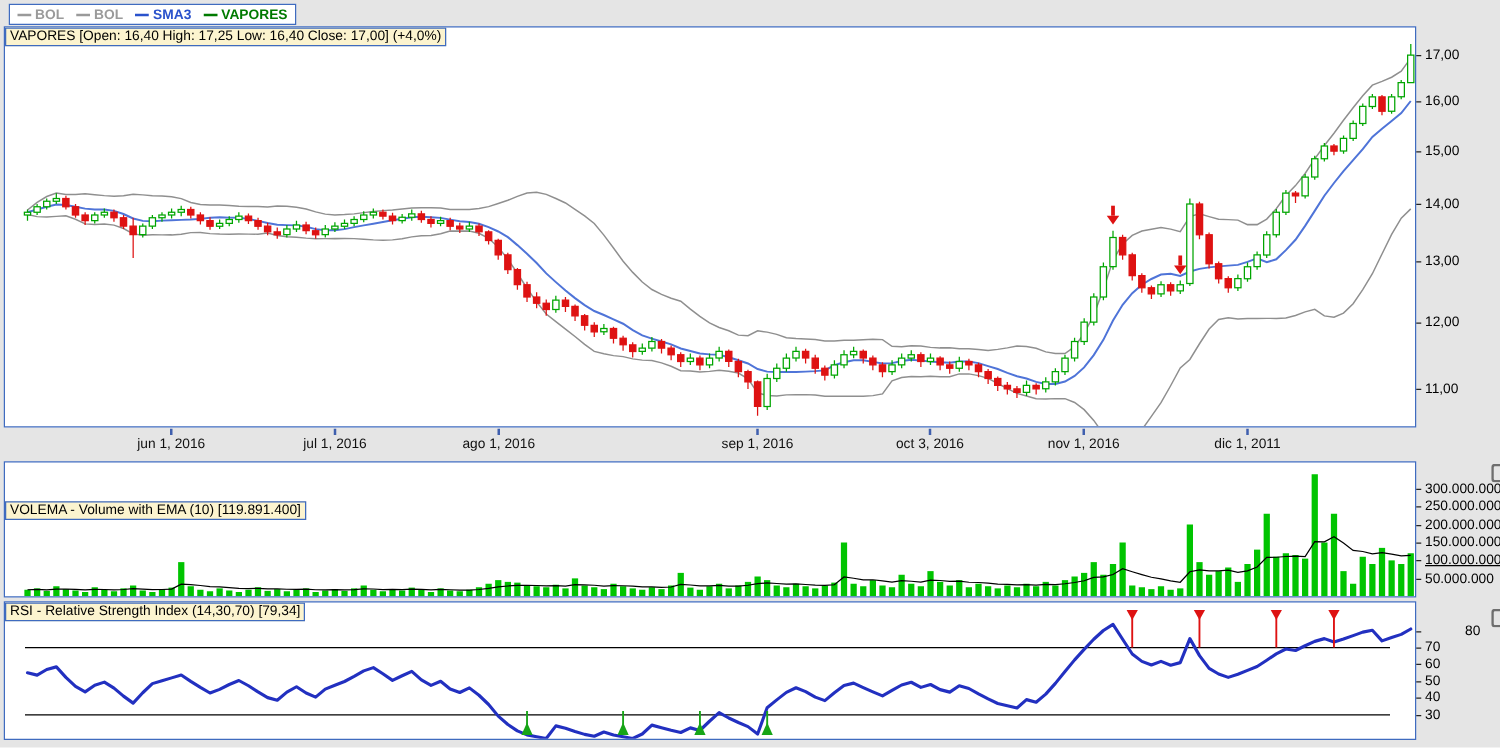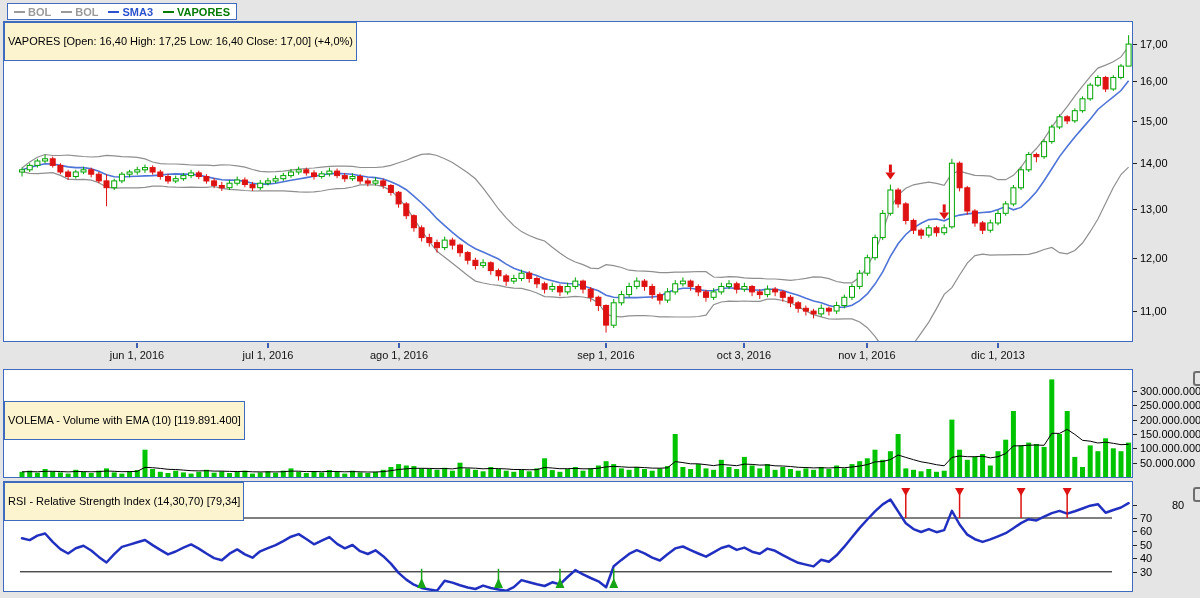--- a/index.html
+++ b/index.html
@@ -5,21 +5,21 @@
   html,body{margin:0;padding:0}
   #root{position:relative;width:1200px;height:598px;background:#e5e5e5;overflow:hidden;
         font-family:"Liberation Sans",sans-serif;}
   .panel{position:absolute;background:#ffffff;border:1px solid #3f6bbf;}
   .panel svg{position:absolute;left:0;top:0;display:block}
   #legend-box{position:absolute;left:7px;top:3px;height:15px;background:#ffffff;
       border:1px solid #3f6bbf;padding:0 6px;display:flex;align-items:center;gap:10px;z-index:5;}
   .legend-item{display:flex;align-items:center;gap:3px;font-size:11px;font-weight:bold;white-space:nowrap}
   .legend-swatch{display:inline-block;width:11px;height:2px}
   .infobox{position:absolute;background:#fcf4cf;border:1px solid #3f6bbf;font-size:11px;
-      line-height:13px;padding:12px 3px;white-space:nowrap;z-index:4;color:#000}
+      line-height:13px;padding:0 3px;white-space:nowrap;z-index:4;color:#000}
   .axis-label{position:absolute;font-size:11px;color:#000;white-space:nowrap}
   .tick-dash{position:absolute;width:4px;height:1px;background:#222}
   .x-tick{position:absolute;width:2px;height:5px;background:#3f5fae}
   .x-label{position:absolute;width:90px;text-align:center;font-size:11px;color:#111}
   .cut-bracket{position:absolute;width:6px;height:11px;border:2px solid #6e6e6e;border-right:none;
       border-radius:3px 0 0 3px;background:transparent}
 </style>
 </head>
 <body>
 
@@ -354,21 +354,21 @@
       <div class="x-label" style="left: 223px; top: 349px;">jul 1, 2016</div>
       <div class="x-tick" style="left: 398px; top: 343px;"></div>
       <div class="x-label" style="left: 354px; top: 349px;">ago 1, 2016</div>
       <div class="x-tick" style="left: 605px; top: 343px;"></div>
       <div class="x-label" style="left: 561px; top: 349px;">sep 1, 2016</div>
       <div class="x-tick" style="left: 743px; top: 343px;"></div>
       <div class="x-label" style="left: 699px; top: 349px;">oct 3, 2016</div>
       <div class="x-tick" style="left: 866px; top: 343px;"></div>
       <div class="x-label" style="left: 822px; top: 349px;">nov 1, 2016</div>
       <div class="x-tick" style="left: 997px; top: 343px;"></div>
-      <div class="x-label" style="left: 953px; top: 349px;">dic 1, 2013</div>
+      <div class="x-label" style="left: 953px; top: 349px;">dic 1, 2011</div>
     </div>
 
   <div class="panel" id="panel-vol" style="left:3px;top:369px;width:1128px;height:107px;">
     <svg id="svg-vol" width="1128" height="107">
         <rect x="15.5" y="101.8" width="5" height="5.2" fill="#00c400"></rect>
         <rect x="23.2" y="100.7" width="5" height="6.3" fill="#00c400"></rect>
         <rect x="30.9" y="102.7" width="5" height="4.3" fill="#00c400"></rect>
         <rect x="38.6" y="99.0" width="5" height="8.0" fill="#00c400"></rect>
         <rect x="46.2" y="101.3" width="5" height="5.7" fill="#00c400"></rect>
         <rect x="53.9" y="102.4" width="5" height="4.6" fill="#00c400"></rect>
@@ -558,21 +558,21 @@
       <div class="axis-label" style="left: 1140px; top: 305px;">11,00</div>
       <div class="tick-dash" style="left: 1133px; top: 391px;"></div>
       <div class="axis-label" style="left: 1140px; top: 385px;">300.000.000</div>
       <div class="tick-dash" style="left: 1133px; top: 405px;"></div>
       <div class="axis-label" style="left: 1140px; top: 399px; text-align: center;">250.000.000</div>
       <div class="tick-dash" style="left: 1133px; top: 420px;"></div>
       <div class="axis-label" style="left: 1140px; top: 414px;">200.000.000</div>
       <div class="tick-dash" style="left: 1133px; top: 434px;"></div>
       <div class="axis-label" style="left: 1140px; top: 428px;">150.000.000</div>
       <div class="tick-dash" style="left: 1133px; top: 448px;"></div>
-      <div class="axis-label" style="left: 1140px; top: 442px;">100.000.000</div>
+      <div class="axis-label" style="left: 1140px; top: 442px; text-decoration: underline;">100.000.000</div>
       <div class="tick-dash" style="left: 1133px; top: 463px;"></div>
       <div class="axis-label" style="left: 1140px; top: 457px;">50.000.000</div>
       <div class="tick-dash" style="left: 1133px; top: 505px;"></div>
       <div class="axis-label" style="left: 1140px; top: 499px; margin-left: 32px;">80</div>
       <div class="tick-dash" style="left: 1133px; top: 518px;"></div>
       <div class="axis-label" style="left: 1140px; top: 512px;">70</div>
       <div class="tick-dash" style="left: 1133px; top: 531px;"></div>
       <div class="axis-label" style="left: 1140px; top: 525px;">60</div>
       <div class="tick-dash" style="left: 1133px; top: 545px;"></div>
       <div class="axis-label" style="left: 1140px; top: 539px;">50</div>

